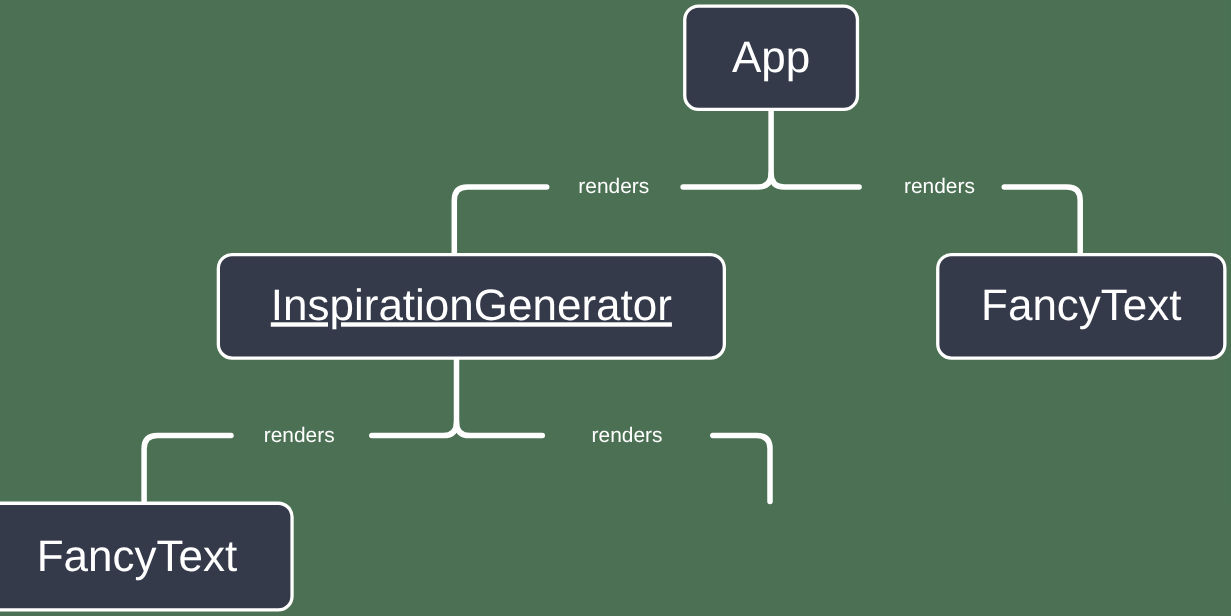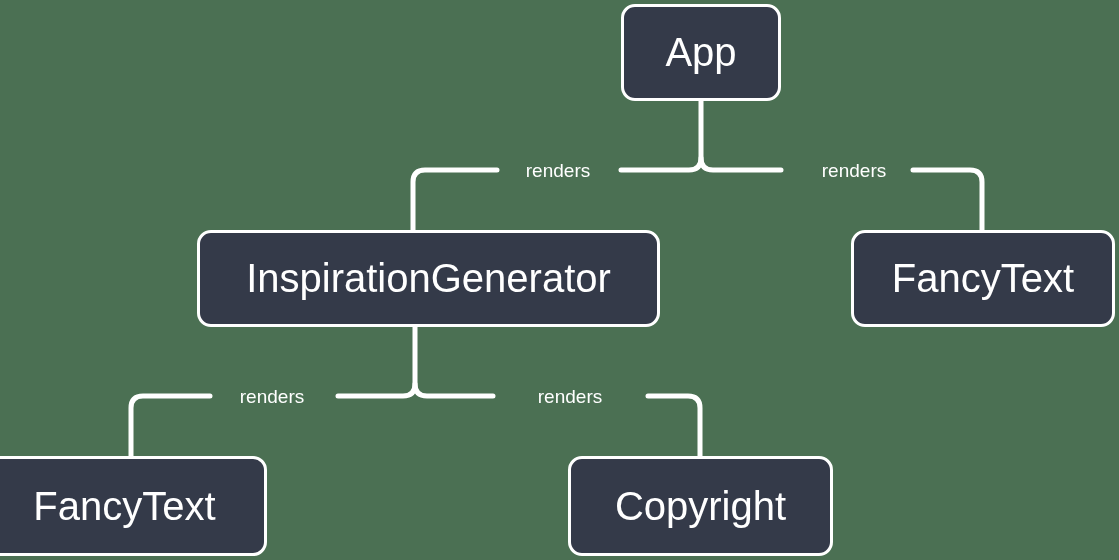--- a/index.html
+++ b/index.html
@@ -70,35 +70,32 @@
 
     <path d="M 210 396 L 143 396 Q 131 396 131 408 L 131 456"></path>
 
     <path d="M 648 396 L 688 396 Q 700 396 700 408 L 700 456"></path>
   </svg>
 
   <div class="node" style="left:621px; top:4px; width:160px; height:97px;">
     <span>App</span>
   </div>
 
-  <div class="node" style="left:197px; top:230px; width:463px; height:97px;">
+  <div class="node" style="left:197px; top:230px; width:463px; height:97px;text-decoration:underline;">
     <span>InspirationGenerator</span>
   </div>
 
   <div class="node" style="left:851px; top:230px; width:264px; height:97px;">
     <span>FancyText</span>
   </div>
 
   <div class="node" style="left:-18px; top:456px; width:285px; height:100px;">
     <span>FancyText</span>
   </div>
 
-  <div class="node" style="left:568px; top:456px; width:265px; height:100px;">
-    <span>Copyright</span>
-  </div>
 
   <div class="edge-label" style="left:558px; top:170px;">renders</div>
 
   <div class="edge-label" style="left:854px; top:170px;">renders</div>
 
   <div class="edge-label" style="left:272px; top:396px;">renders</div>
 
   <div class="edge-label" style="left:570px; top:396px;">renders</div>
 
 </div>

